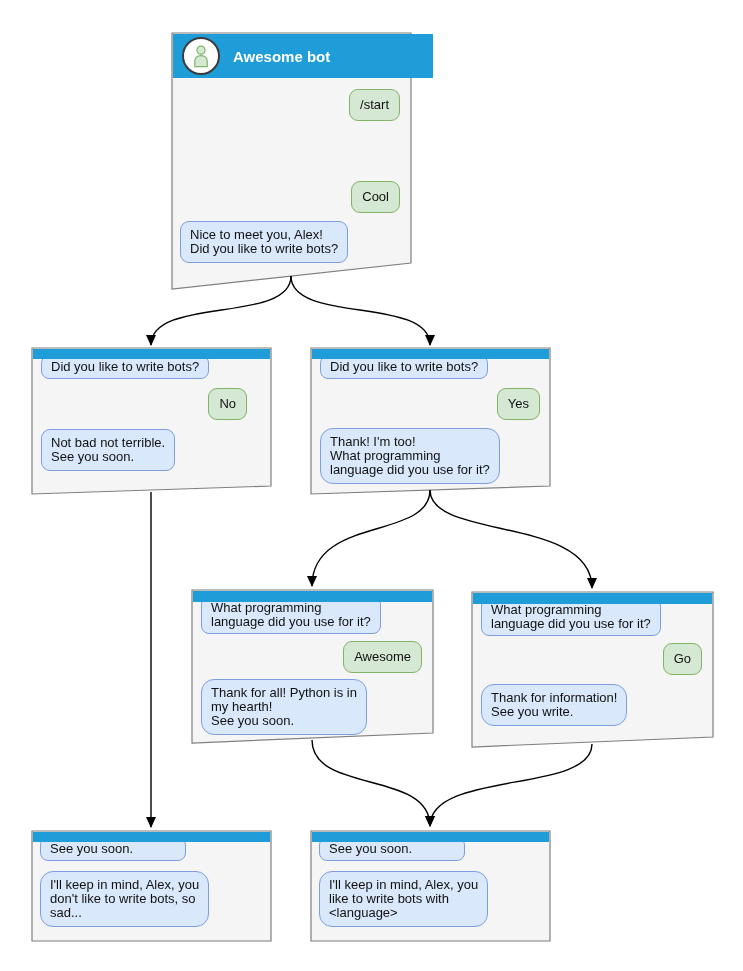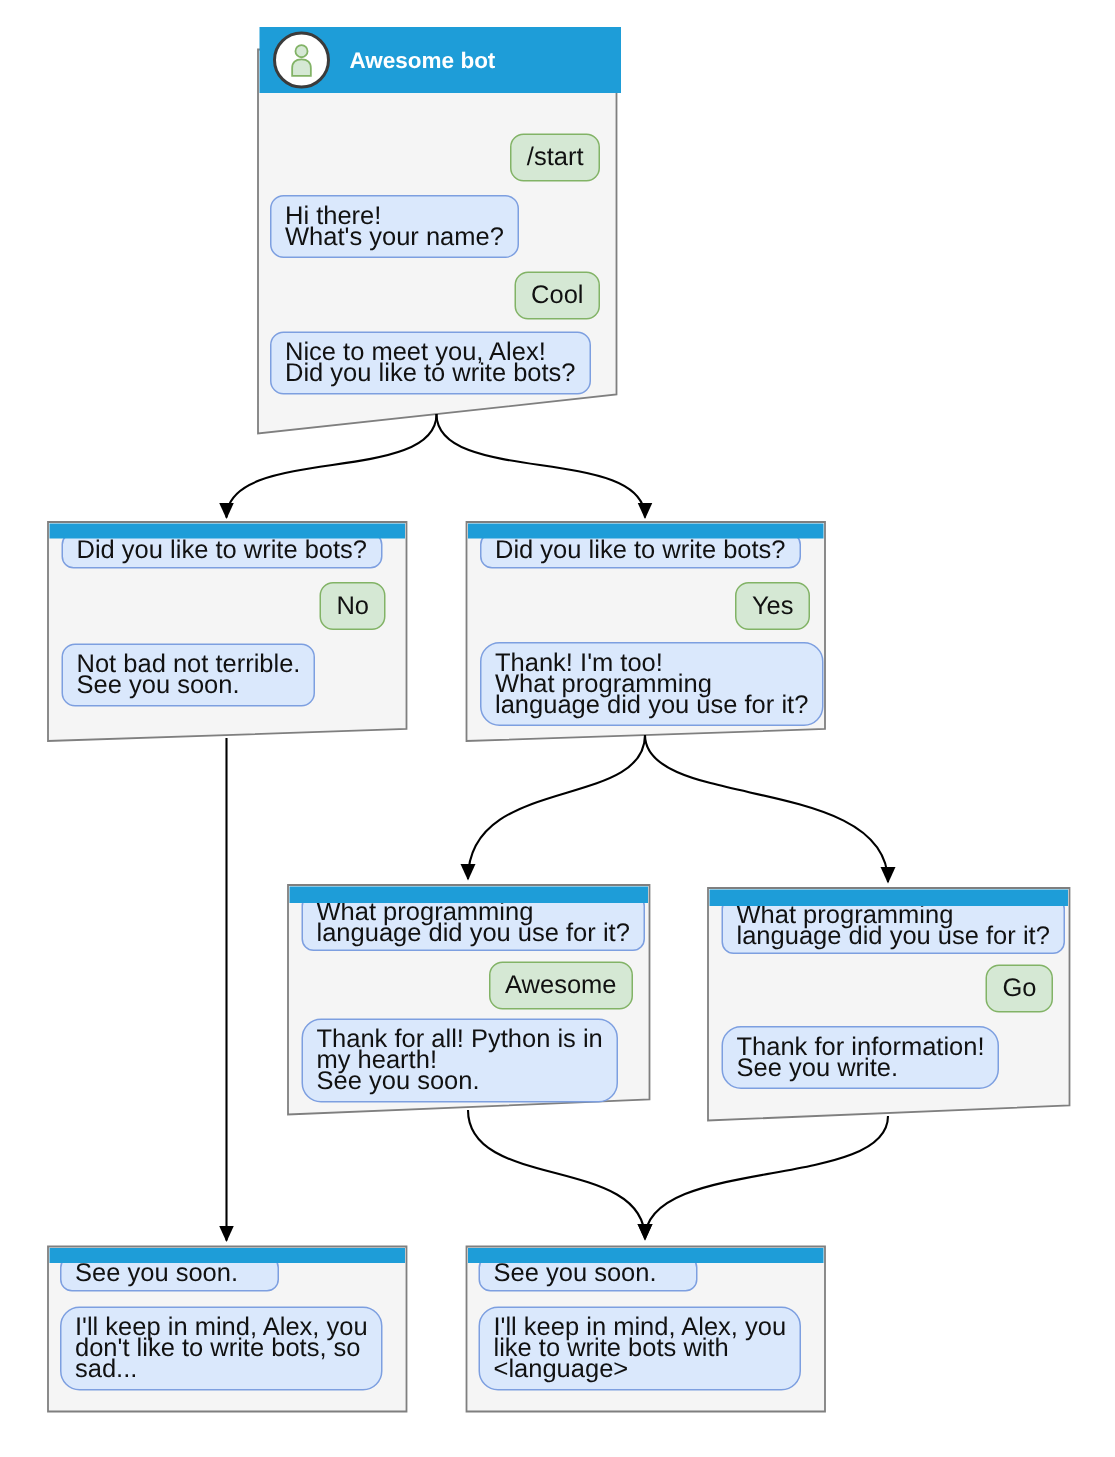--- a/index.html
+++ b/index.html
@@ -5,29 +5,29 @@
   html,body{margin:0;padding:0;background:#ffffff;}
   .canvas{
     position:relative;width:743px;height:971px;overflow:hidden;
     font-family:"Liberation Sans",sans-serif;background:#ffffff;
   }
   .layer{position:absolute;left:0;top:0;z-index:1;}
   .win-frame{fill:var(--window-bg,#f5f5f5);stroke:var(--window-border,#7f7f7f);stroke-width:1.2;}
   .edge{fill:none;stroke:var(--arrow,#000);stroke-width:1.4;}
   .arrowhead{fill:var(--arrow,#000);}
   .winbar{position:absolute;z-index:3;background:var(--header-blue,#1e9dd8);}
-  .main-bar{left:173px;top:18px;width:241px;height:44px;display:flex;align-items:center;padding-left:9px;box-sizing:border-box;}
+  .main-bar{left:173px;top:34px;width:260px;height:44px;display:flex;align-items:center;padding-left:9px;box-sizing:border-box;}
   .avatar{
     width:34px;height:34px;border-radius:50%;background:var(--avatar-bg,#fff);
     border:2px solid var(--avatar-border,#3b3b3b);
     display:flex;align-items:center;justify-content:center;flex:0 0 auto;
   }
   .bot-title{margin-left:13px;color:var(--title-color,#fff);font-size:15px;font-weight:bold;}
   .bubble{
-    position:absolute;z-index:2;font-size:17px;line-height:14px;color:var(--text-color,#111);
+    position:absolute;z-index:2;font-size:13px;line-height:14px;color:var(--text-color,#111);
     white-space:pre-line;border-radius:9px;padding:6px 9px;box-sizing:border-box;
   }
   .bot{background:var(--bot-bubble-fill,#dae8fc);border:1px solid var(--bot-bubble-border,#7d9fe0);}
   .user{background:var(--user-bubble-fill,#d5e8d4);border:1px solid var(--user-bubble-border,#82b366);padding:8px 10px;}
   .tight{padding:4px 9px;border-radius:8px;}
   .big{border-radius:13px;}
   .wide{min-width:146px;}
   .person{display:block;}
   .person-shape{fill:var(--user-bubble-fill,#d5e8d4);stroke:var(--user-bubble-border,#82b366);stroke-width:1.3;}
 </style>
@@ -71,28 +71,26 @@
   </div>
 
   <div class="winbar" style="left:33px;top:349px;width:237px;height:10px"></div>
   <div class="winbar" style="left:312px;top:349px;width:237px;height:10px"></div>
   <div class="winbar" style="left:193px;top:591px;width:239px;height:11px"></div>
   <div class="winbar" style="left:473px;top:593px;width:239px;height:11px"></div>
   <div class="winbar" style="left:33px;top:832px;width:237px;height:10px"></div>
   <div class="winbar" style="left:312px;top:832px;width:237px;height:10px"></div>
 
   <div class="bubble user" style="right:343px;top:89px">/start</div>
-  <div class="bubble bot" style="left:180px;top:130px">Hi there!
-What's your name?</div>
   <div class="bubble user" style="right:343px;top:181px">Cool</div>
   <div class="bubble bot" style="left:180px;top:221px">Nice to meet you, Alex!
 Did you like to write bots?</div>
 
   <div class="bubble bot tight" style="left:41px;top:355px">Did you like to write bots?</div>
-  <div class="bubble user" style="right:486px;top:388px">No</div>
+  <div class="bubble user" style="right:496px;top:388px">No</div>
   <div class="bubble bot" style="left:41px;top:429px">Not bad not terrible.
 See you soon.</div>
 
   <div class="bubble bot tight" style="left:320px;top:355px">Did you like to write bots?</div>
   <div class="bubble user" style="right:203px;top:388px">Yes</div>
   <div class="bubble bot big" style="left:320px;top:428px">Thank! I'm too!
 What programming
 language did you use for it?</div>
 
   <div class="bubble bot tight" style="left:201px;top:596px">What programming

